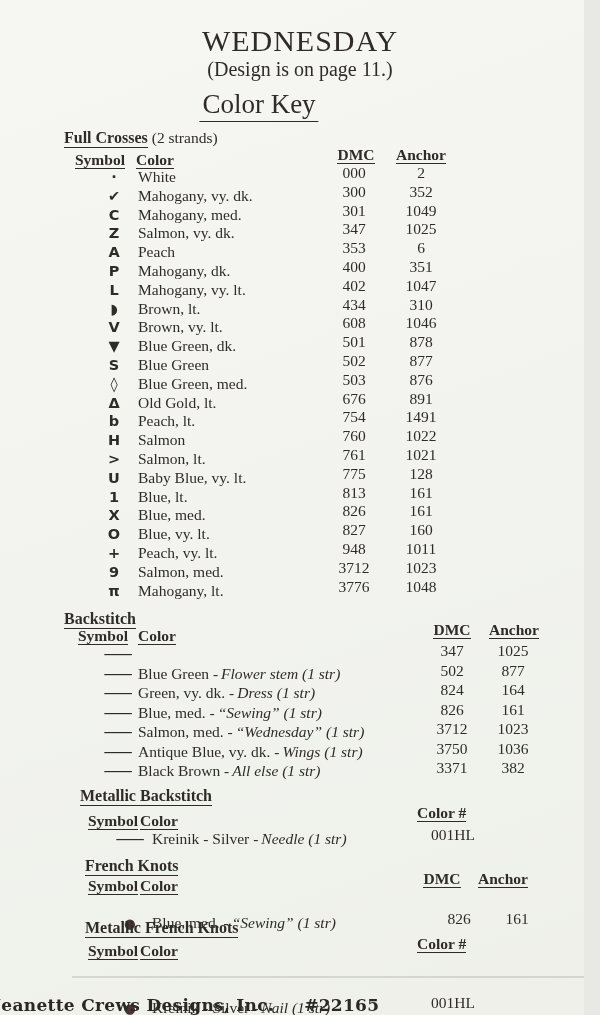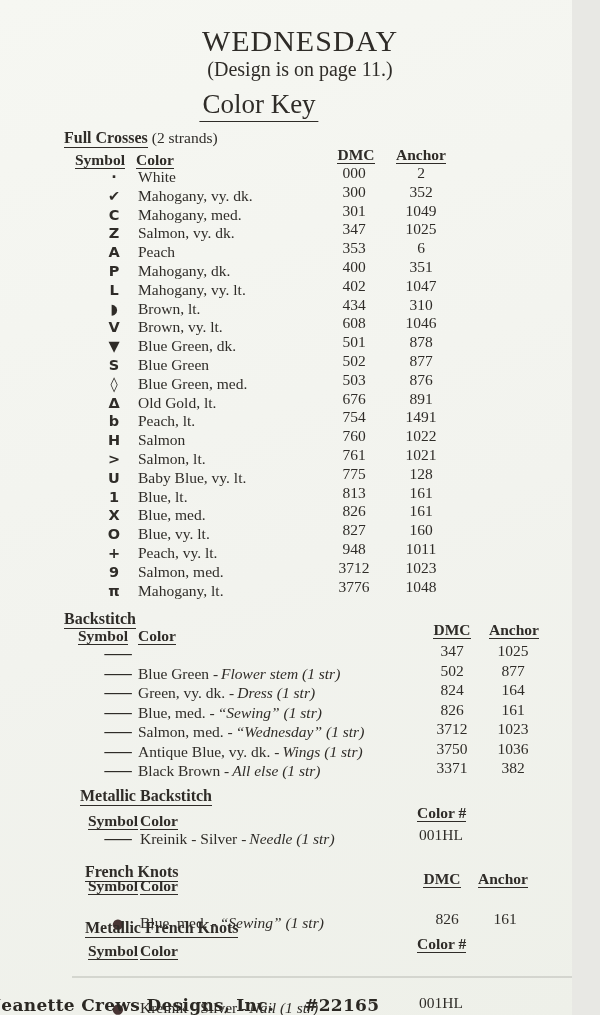--- a/index.html
+++ b/index.html
@@ -1,20 +1,21 @@
 <!DOCTYPE html>
 <html><head>
 <meta charset="utf-8">
 <style>
   html,body { margin:0; padding:0; background:#e8e8e4; }
   .page {
     position:relative; width:572px; height:1015px; overflow:hidden;
     background:linear-gradient(160deg,#f6f7f2 0%,#f2f3ee 55%,#eef0e9 100%);
     font-family:"Liberation Serif","DejaVu Serif",serif;
     color:#2f2c28;
+    padding-left:12px;
   }
   .abs { position:absolute; }
   .center600 { left:0; width:600px; text-align:center; }
   .page-title { top:24px; font-size:30px; letter-spacing:1px; }
   .page-subtitle { top:58px; font-size:20px; }
   .color-key { top:89px; left:259px; transform:translateX(-50%); font-size:27px;
                border-bottom:1.6px solid #2f2c28; padding:0 3px 1px; }
   .h-sec { font-weight:bold; font-size:16px; }
   .h-underline { display:inline-block; border-bottom:1.8px solid #2f2c28; line-height:1.12; }
   .note { font-weight:normal; font-size:15.5px; }
@@ -310,21 +311,21 @@
   </div>
   <div class="abs colhead" style="left:140px; top:812px;">
     <span class="h-underline">Color</span>
   </div>
   <div class="abs row" style="left:0; top:829px; width:600px; height:20px; line-height:20px;">
     <span class="bs-symwrap"><span class="bs-dash">—</span></span>
     <span class="bs-color body-txt" style="left:140px;"><span>Kreinik - Silver -</span><i>Needle (1 str)</i></span>
     <span class="num ctr" style="position:absolute; left:412px; top:-4px; width:58px;">001HL</span>
   </div>
 
-  <div class="abs h-sec" style="left:85px; top:857px;margin-top:6px;">
+  <div class="abs h-sec" style="left:85px; top:857px;">
     <span class="h-underline">French Knots</span>
   </div>
   <div class="abs colhead ctr" style="left:412px; top:870px; width:60px;">
     <span class="h-underline">DMC</span>
   </div>
   <div class="abs colhead ctr" style="left:473px; top:870px; width:60px;">
     <span class="h-underline">Anchor</span>
   </div>
   <div class="abs colhead" style="left:88px; top:877px;">
     <span class="h-underline">Symbol</span>

